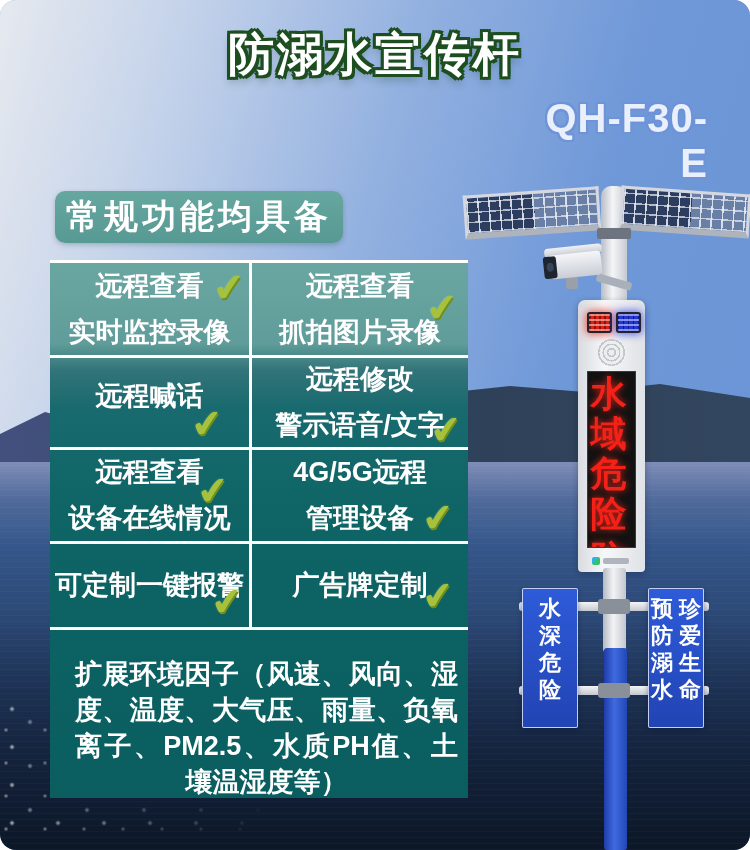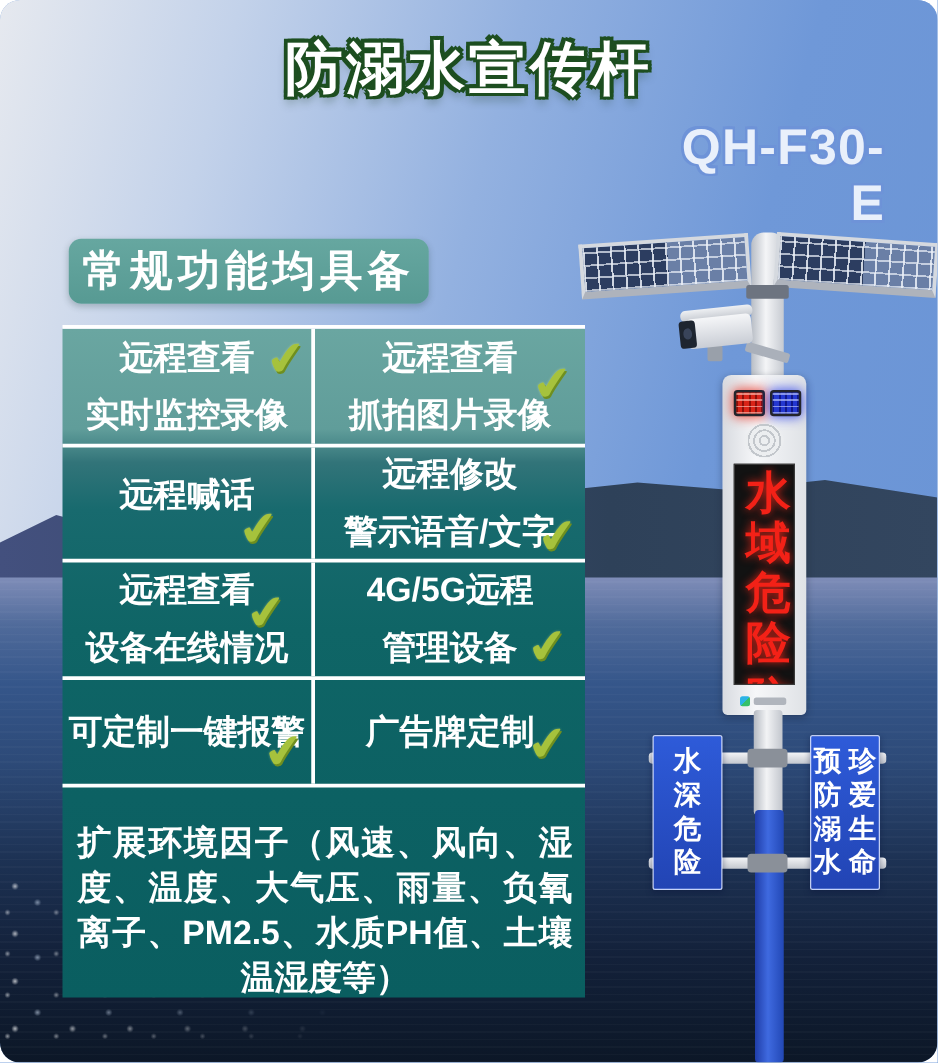--- a/index.html
+++ b/index.html
@@ -56,21 +56,21 @@
   .check{position:absolute;font-size:38px;line-height:38px;font-weight:bold;color:#a6c23c;
        transform:rotate(-6deg);text-shadow:1px 2px 0 #6f8f1f,0 0 2px rgba(255,255,150,.4);}
   .r1 .c1 .check{right:4px;top:6px;}
   .r1 .c2 .check{right:10px;top:26px;}
   .r2 .c1 .check{right:26px;bottom:4px;}
   .r2 .c2 .check{right:6px;bottom:-2px;}
   .r3 .c1 .check{right:20px;top:22px;}
   .r3 .c2 .check{right:14px;bottom:4px;}
   .r4 .c1 .check{right:6px;bottom:6px;}
   .r4 .c2 .check{right:14px;bottom:12px;}
-  .feature-footer{box-sizing:border-box;padding:26px 10px 0 12px;height:160px;
+  .feature-footer{box-sizing:border-box;padding:26px 10px 0 25px;height:160px;
        color:#fff;font-weight:bold;font-size:27px;line-height:36px;
        text-align:justify;text-align-last:center;}
 
   
   .pole-top,.pole-mid,.pole-blue{position:absolute;border-radius:3px;}
   .pole-top{left:601px;top:186px;width:26px;height:120px;border-radius:10px 10px 0 0;
        background:linear-gradient(90deg,#b8bdc5,#f4f5f7 45%,#c6cad1);}
   .pole-mid{left:603px;top:568px;width:23px;height:84px;
        background:linear-gradient(90deg,#b4b9c1,#f2f3f5 45%,#c2c6cd);}
   .pole-blue{left:604px;top:648px;width:23px;height:202px;
@@ -102,35 +102,35 @@
        repeating-linear-gradient(90deg,rgba(120,10,5,.8) 0 1.5px,transparent 1.5px 5px),#d92317;
        box-shadow:0 0 9px 1px rgba(230,40,25,.8);}
   .strobe.blue{left:38px;background:repeating-linear-gradient(0deg,rgba(190,200,255,.65) 0 1.5px,transparent 1.5px 5px),
        repeating-linear-gradient(90deg,rgba(10,15,120,.8) 0 1.5px,transparent 1.5px 5px),#2337d0;
        box-shadow:0 0 9px 1px rgba(40,60,230,.8);}
   .speaker{position:absolute;left:18px;top:39px;width:31px;height:27px;border-radius:50%;
        background:repeating-radial-gradient(circle at 50% 50%,#eceef0 0 3px,#c3c7cc 3px 4.5px);}
   .led-screen{position:absolute;left:9px;top:71px;width:49px;height:177px;background:#121212;
        border:1px solid #3a3a3a;box-sizing:border-box;overflow:hidden;
        display:flex;flex-direction:column;align-items:center;}
-  .led-text,.led-next{width:42px;word-break:break-all;text-align:right;color:#f32117;
+  .led-text,.led-next{width:42px;word-break:break-all;text-align:left;color:#f32117;
        font-size:36px;line-height:40px;font-weight:bold;text-shadow:0 0 7px rgba(255,40,25,.85);}
   .led-text{margin-top:2px;}
   .led-next{margin-top:5px;}
   .brand-logo{position:absolute;left:14px;top:256px;width:40px;height:10px;display:flex;align-items:center;gap:3px;}
   .brand-logo .mark{width:8px;height:8px;border-radius:2px;background:linear-gradient(135deg,#2bb3e6 50%,#35c06a 50%);}
   .brand-logo .wordblur{width:26px;height:6px;border-radius:2px;background:#b0b5bd;}
 
   .crossbar{position:absolute;left:519px;width:190px;height:9px;border-radius:3px;
        background:linear-gradient(180deg,#f3f4f6,#c4c8cf);}
   .crossbar.upper{top:602px;} .crossbar.lower{top:686px;}
   .clamp{position:absolute;left:598px;width:32px;height:15px;background:#8a9099;border-radius:3px;}
   .clamp.upper{top:599px;} .clamp.lower{top:683px;}
 
-  .banner{position:absolute;top:588px;width:56px;height:124px;box-sizing:border-box;
+  .banner{position:absolute;top:588px;width:56px;height:140px;box-sizing:border-box;
        border:1px solid rgba(235,240,255,.8);border-radius:2px;
        background:linear-gradient(180deg,#2e5bd9,#2244b4);box-shadow:0 2px 5px rgba(10,20,60,.4);
        display:flex;justify-content:center;gap:4px;padding-top:6px;}
   .banner-left{left:522px;} .banner-right{left:648px;}
   .vcol{width:24px;word-break:break-all;text-align:center;color:#fff;font-weight:bold;
        font-size:22px;line-height:27px;}
 </style>
 </head>
 <body>
 

